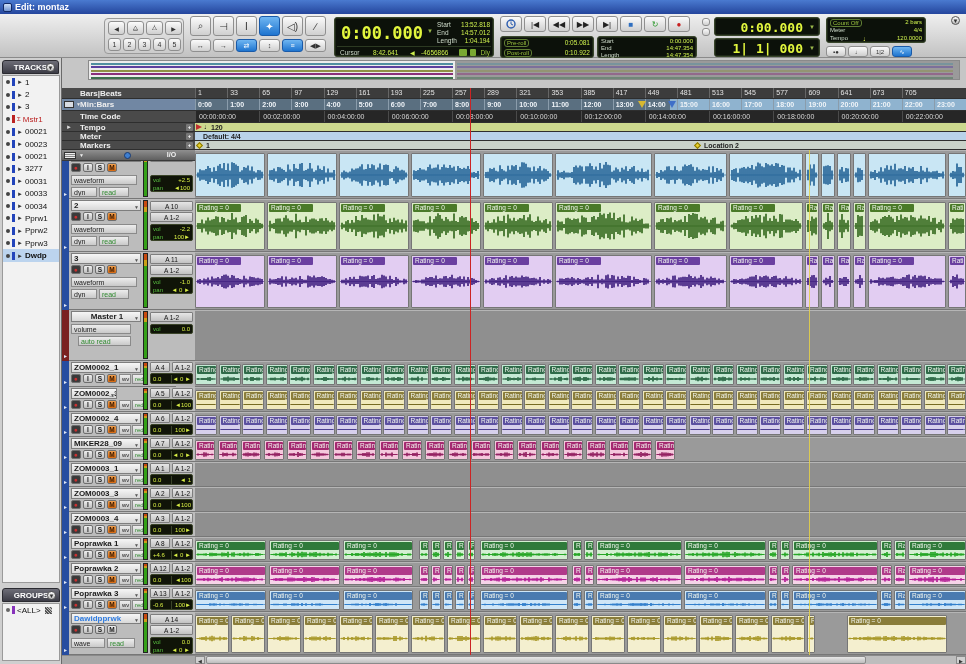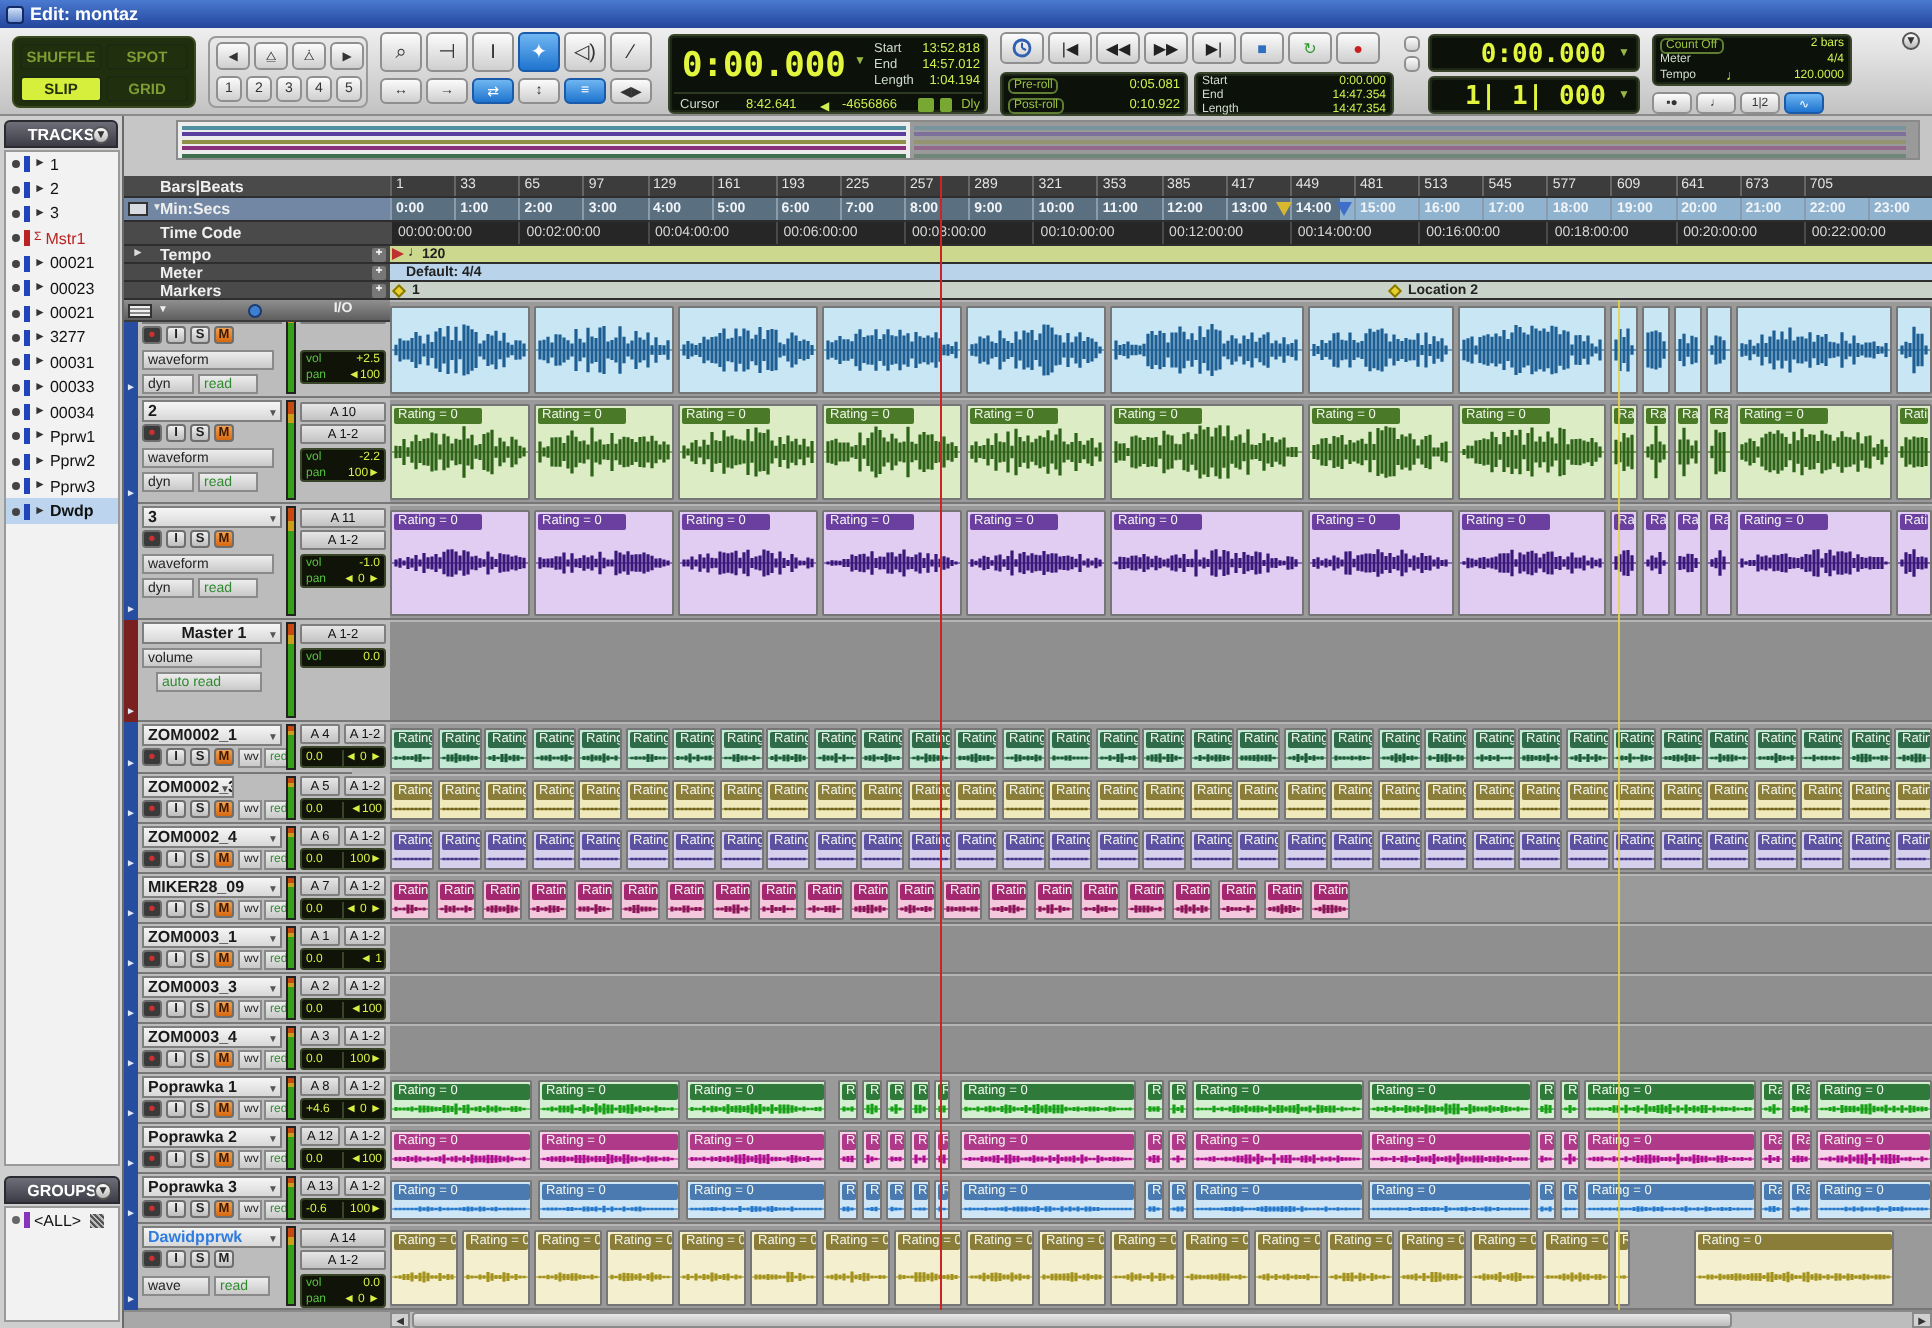--- a/index.html
+++ b/index.html
@@ -61,26 +61,20 @@
 </style>
 </head>
 <body>
 
 <div class="wrap">
   <div class="a titlebar">
     <span class="appicon"></span>
     <span>Edit: montaz</span>
   </div>
   <div class="a toolbar" id="toolbar">
-      <div class="cluster" style="left: 6px; top: 4px; width: 92px; height: 36px; background: rgb(32, 48, 14); border-color: rgb(57, 74, 30);">
-        <div class="modebtn" style="left: 3px; top: 3px;">SHUFFLE</div>
-        <div class="modebtn" style="left: 46px; top: 3px;">SPOT</div>
-        <div class="modebtn on" style="left: 3px; top: 19px;">SLIP</div>
-        <div class="modebtn" style="left: 46px; top: 19px;">GRID</div>
-      </div>
       <div class="cluster" style="left: 104px; top: 4px; width: 80px; height: 36px;">
         <div class="sqbtn" style="left: 3px; top: 2px; width: 17px; height: 14px; font-size: 6px;">◀</div>
         <div class="sqbtn" style="left: 22px; top: 2px; width: 17px; height: 14px; font-size: 6px;">⧋</div>
         <div class="sqbtn" style="left: 41px; top: 2px; width: 17px; height: 14px; font-size: 6px;">⧊</div>
         <div class="sqbtn" style="left: 60px; top: 2px; width: 17px; height: 14px; font-size: 6px;">▶</div>
         <div class="sqbtn" style="left: 3px; top: 19px; width: 13px; height: 13px; font-size: 7px;">1</div>
         <div class="sqbtn" style="left: 18px; top: 19px; width: 13px; height: 13px; font-size: 7px;">2</div>
         <div class="sqbtn" style="left: 33px; top: 19px; width: 13px; height: 13px; font-size: 7px;">3</div>
         <div class="sqbtn" style="left: 48px; top: 19px; width: 13px; height: 13px; font-size: 7px;">4</div>
         <div class="sqbtn" style="left: 63px; top: 19px; width: 13px; height: 13px; font-size: 7px;">5</div>
@@ -295,21 +289,21 @@
         </div>
       </div>
     </div>
   <div class="a" id="rulerlabels" style="left:62px;top:88px;width:133px;height:62px;background:#4a4a4a;">
       <div class="ruler-label" style="top: 0px; height: 11px; background: rgb(74, 74, 74);">
         <div>Bars|Beats</div>
       </div>
       <div class="ruler-label" style="top: 11px; height: 12px; background: rgb(113, 135, 163);">
         <div style="position: absolute; left: 2px; top: 2px; width: 10px; height: 7px; background: rgb(216, 220, 226); border: 1px solid rgb(51, 51, 51);"></div>
         <div style="position: absolute; left: 14px; top: 2px; font-size: 5px; color: rgb(232, 232, 232);">▼</div>
-        <div>Min:Secs</div>
+        <div>Min:Bars</div>
       </div>
       <div class="ruler-label" style="top: 23px; height: 12px; background: rgb(74, 74, 74);">
         <div>Time Code</div>
       </div>
       <div class="ruler-label" style="top: 35px; height: 9px; background: rgb(74, 74, 74);">
         <div style="position: absolute; left: 4px; font-size: 6px; color: rgb(221, 221, 221);">►</div>
         <div>Tempo</div>
         <div style="position: absolute; right: 2px; top: 1px; width: 7px; height: 7px; font-size: 6px; line-height: 7px; text-align: center; background: rgb(119, 119, 119); color: rgb(255, 255, 255); border-radius: 1px; padding-left: 0px;">+</div>
       </div>
       <div class="ruler-label" style="top: 44px; height: 9px; background: rgb(74, 74, 74);">

